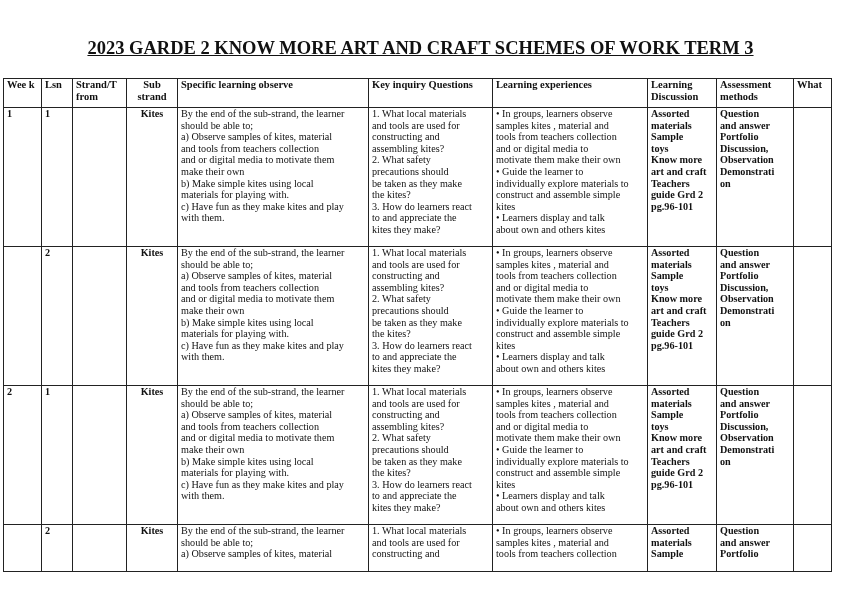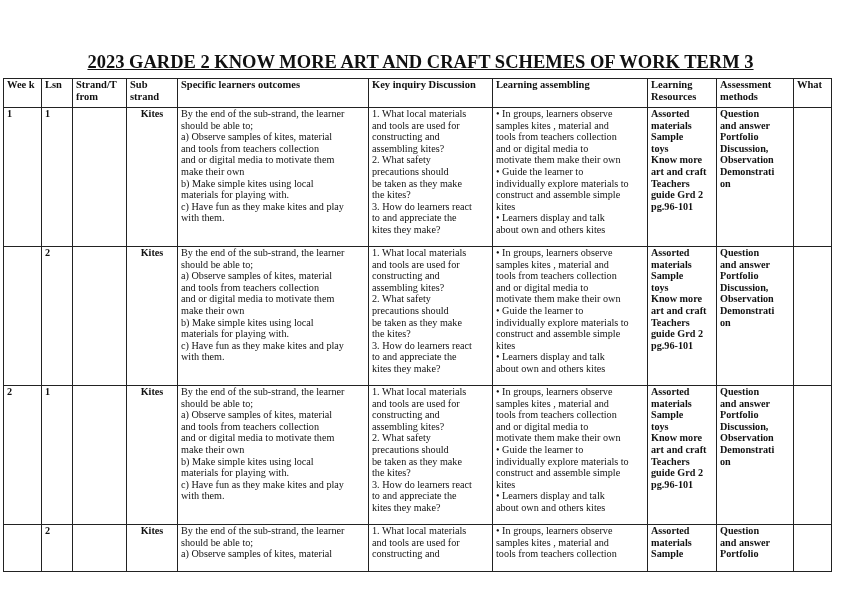--- a/index.html
+++ b/index.html
@@ -1,26 +1,26 @@
 <!DOCTYPE html>
 <html><head>
 <meta charset="utf-8">
 <style>
   html, body { margin: 0; padding: 0; background: #ffffff; }
   body { width: 841px; height: 595px; position: relative; overflow: hidden;
          font-family: "Liberation Serif", "DejaVu Serif", serif; color: #111; }
-  .title { position: absolute; left: 0; top: 52px; width: 841px; text-align: center;
+  .title { position: absolute; left: 0; top: 38px; width: 841px; text-align: center;
            font-size: 18.5px; font-weight: bold; text-decoration: underline;
            letter-spacing: 0px; }
   table.sow { position: absolute; left: 3px; top: 78px; border-collapse: collapse;
               table-layout: fixed; width: 828px; }
   table.sow td, table.sow th { border: 1px solid #222; vertical-align: top;
               padding: 0 3px; font-size: 10.2px; line-height: 11.6px; overflow: hidden; }
   table.sow th { font-weight: bold; text-align: left; height: 28px; font-size: 10.5px; line-height: 12px; margin-top: 12px; }
-  table.sow th.center { }
+  table.sow th.center { text-align: center; }
   td.num { font-weight: bold; font-size: 10.5px; padding-top: 1px; }
   td.sub { font-weight: bold; vertical-align: middle; text-align: center; }
   td.res, td.assess { font-size: 11.4px; line-height: 12.4px; font-weight: bold; }
   td.assess { font-size: 12.2px; line-height: 13.6px; padding-top: 2px; margin-left: 48px; }
   tr.body-row td { height: 138px; }
   tr.last-row td { height: 46px; }
   .line { display: block; white-space: nowrap; }
 </style>
 </head>
 <body>
@@ -39,24 +39,24 @@
       <col style="width:69px">
     <col style="width:77px">
       <col style="width:38px">
   </colgroup>
   <thead>
     <tr>
       <th>Wee k</th>
       <th>Lsn</th>
       <th>Strand/T from</th>
       <th class="center">Sub strand</th>
-      <th>Specific learners outcomes</th>
-      <th>Key inquiry Discussion</th>
-      <th>Learning assembling</th>
-      <th>Learning Resources</th>
+      <th>Specific learning observe</th>
+      <th>Key inquiry Questions</th>
+      <th>Learning experiences</th>
+      <th>Learning Discussion</th>
       <th>Assessment methods</th>
       <th>What</th>
     </tr>
   </thead>
   <tbody id="tbody">
       <tr class="body-row">
         <td class="num">1</td>
         <td class="num">1</td>
         <td></td>
         <td class="sub">Kites</td>

